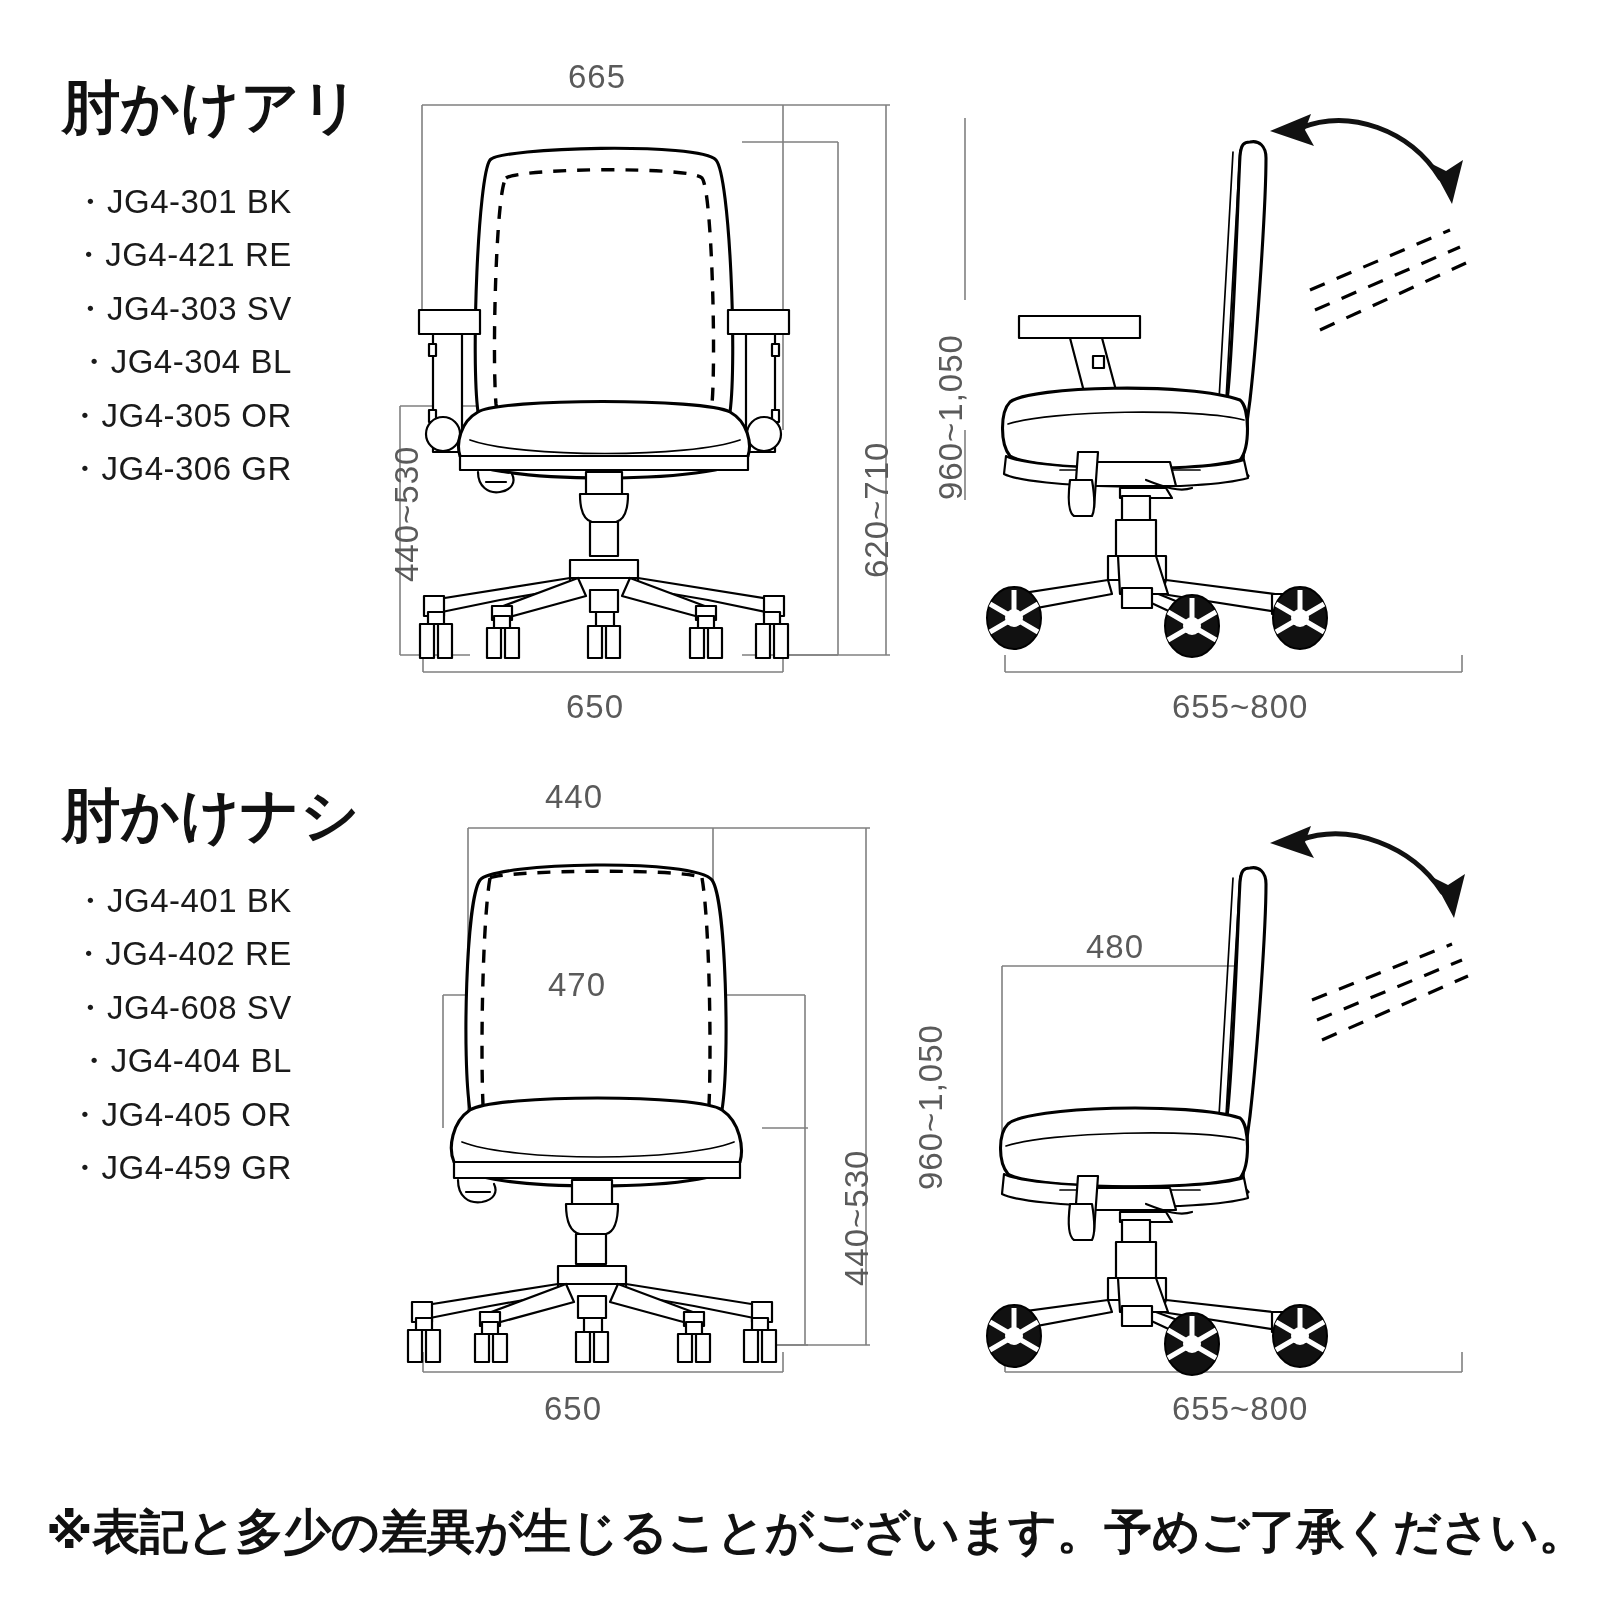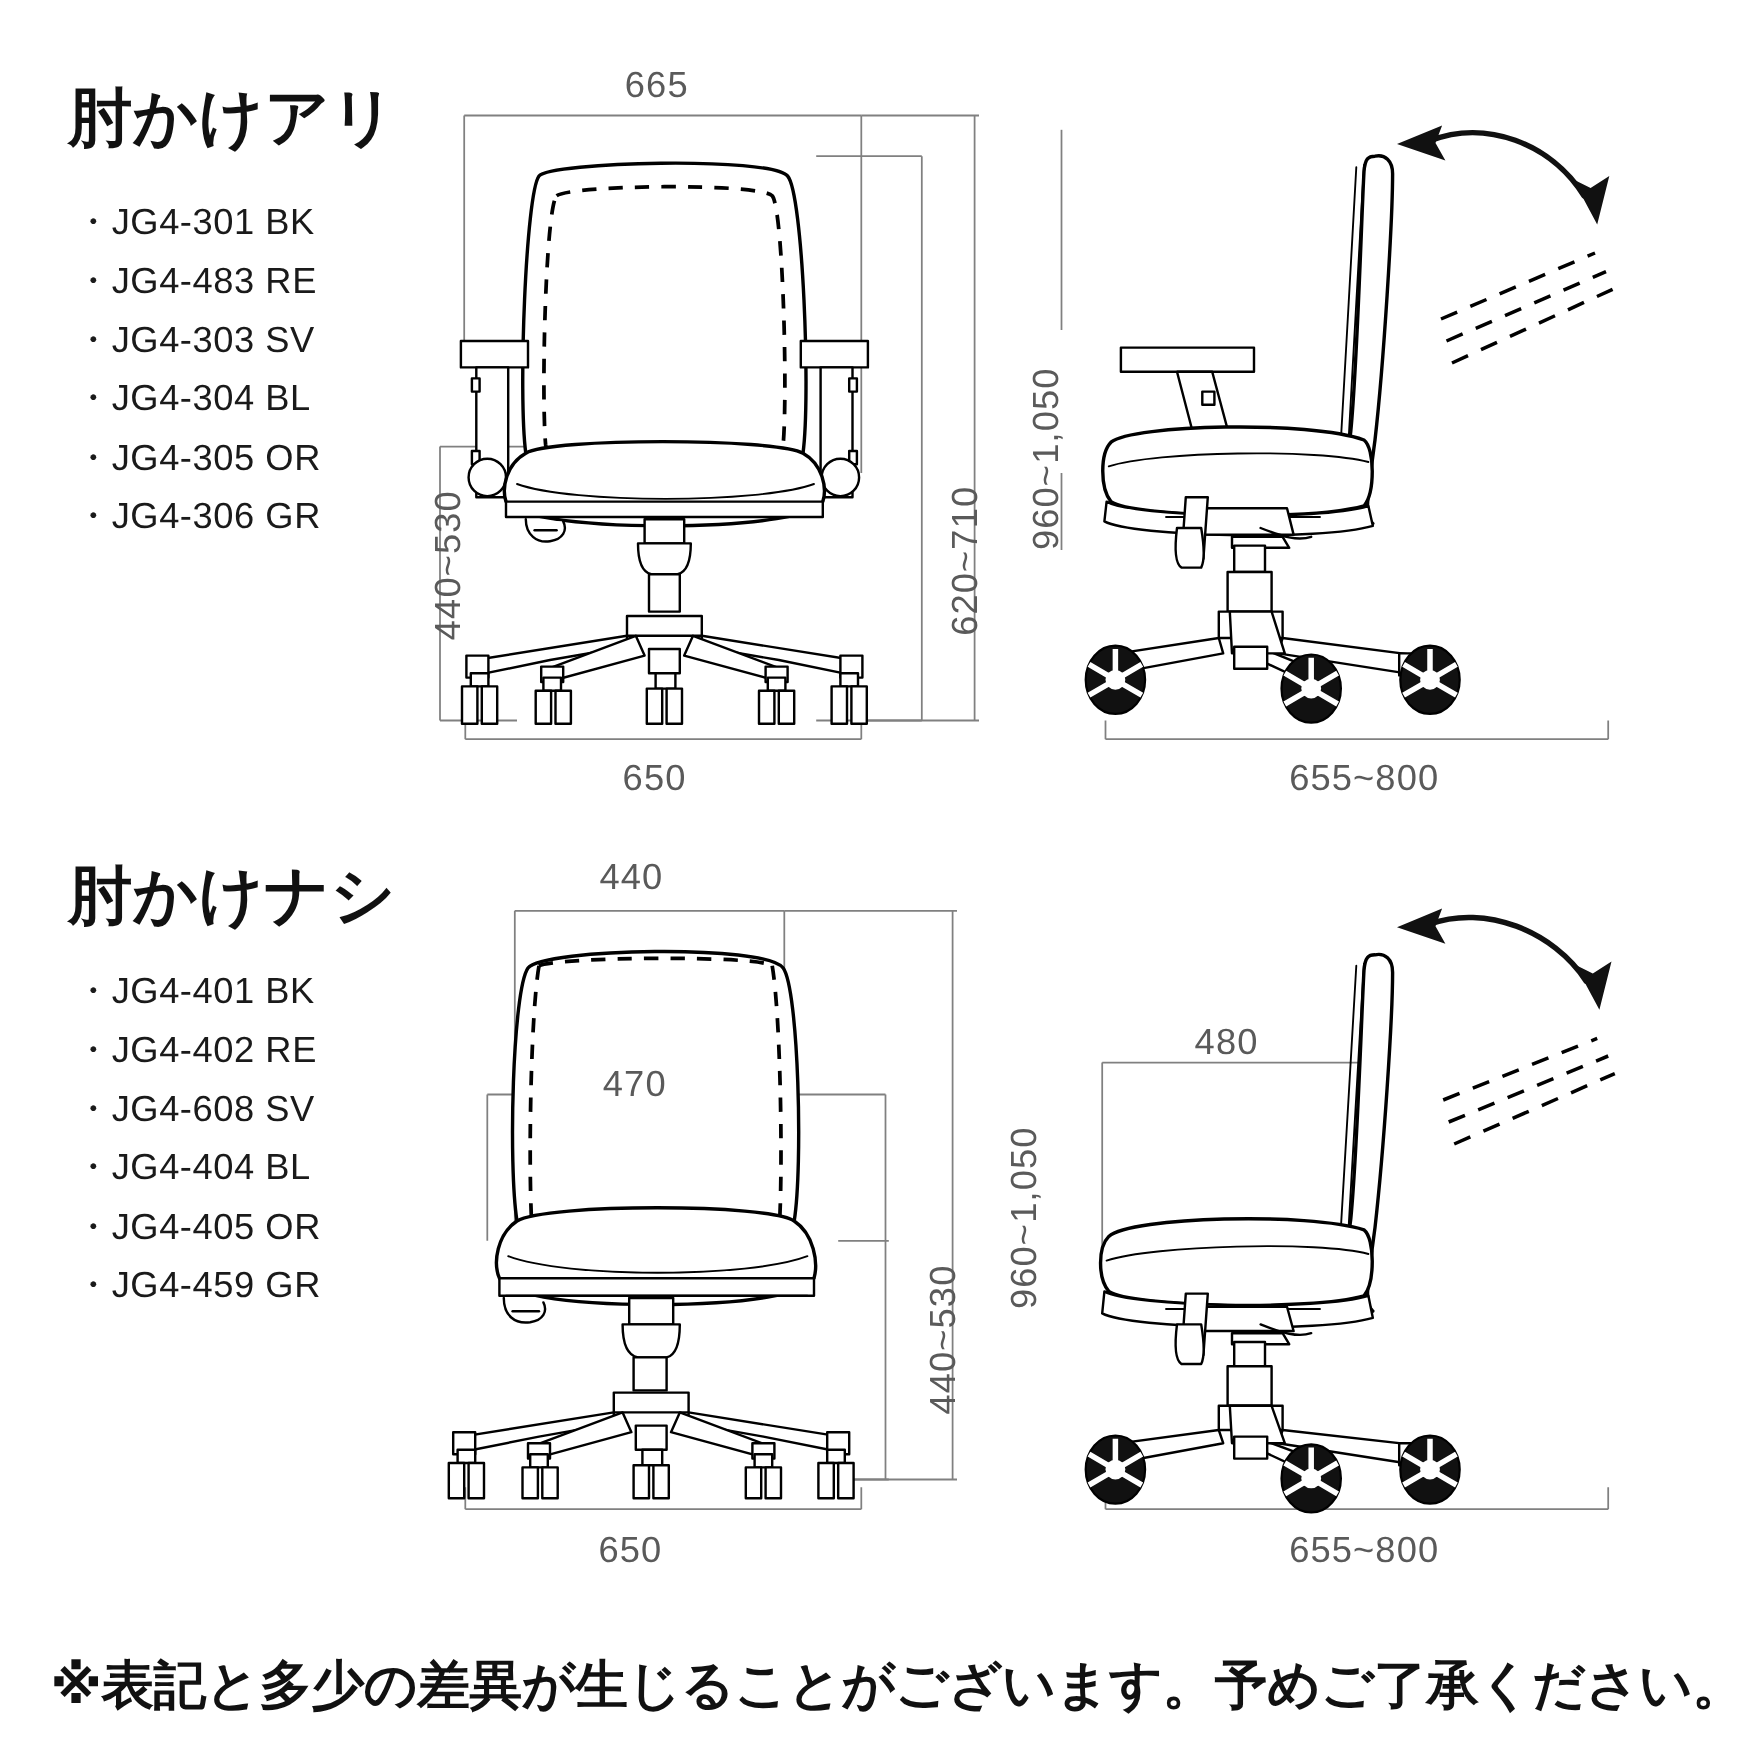--- a/index.html
+++ b/index.html
@@ -25,21 +25,21 @@
   .model-list{
     position:absolute;
     list-style:none;
     margin:0;padding:0;
     font-size:33px;
     line-height:1.62;
     color:#1a1a1a;
     white-space:nowrap;
     letter-spacing:0.5px;
   }
-  .model-list li{display:block;}
+  .model-list li{display:block;text-align:right;}
 
   .footnote{
     position:absolute;
     left:0;right:0;
     text-align:center;
     font-size:48px;
     font-weight:700;
     color:#111;
     letter-spacing:-0.5px;
     white-space:nowrap;
@@ -72,21 +72,21 @@
 </style>
 </head>
 <body>
 
 <div class="page">
 
   <div class="sec-title" style="left:62px;top:78px;">肘かけアリ</div>
 
   <ul class="model-list" style="left:68px;top:175px;">
     <li>・JG4-301 BK</li>
-    <li>・JG4-483 RE</li>
+    <li>・JG4-421 RE</li>
     <li>・JG4-303 SV</li>
     <li>・JG4-304 BL</li>
     <li>・JG4-305 OR</li>
     <li>・JG4-306 GR</li>
   </ul>
 
   <div class="sec-title" style="left:62px;top:786px;">肘かけナシ</div>
 
   <ul class="model-list" style="left:68px;top:874px;">
     <li>・JG4-401 BK</li>

